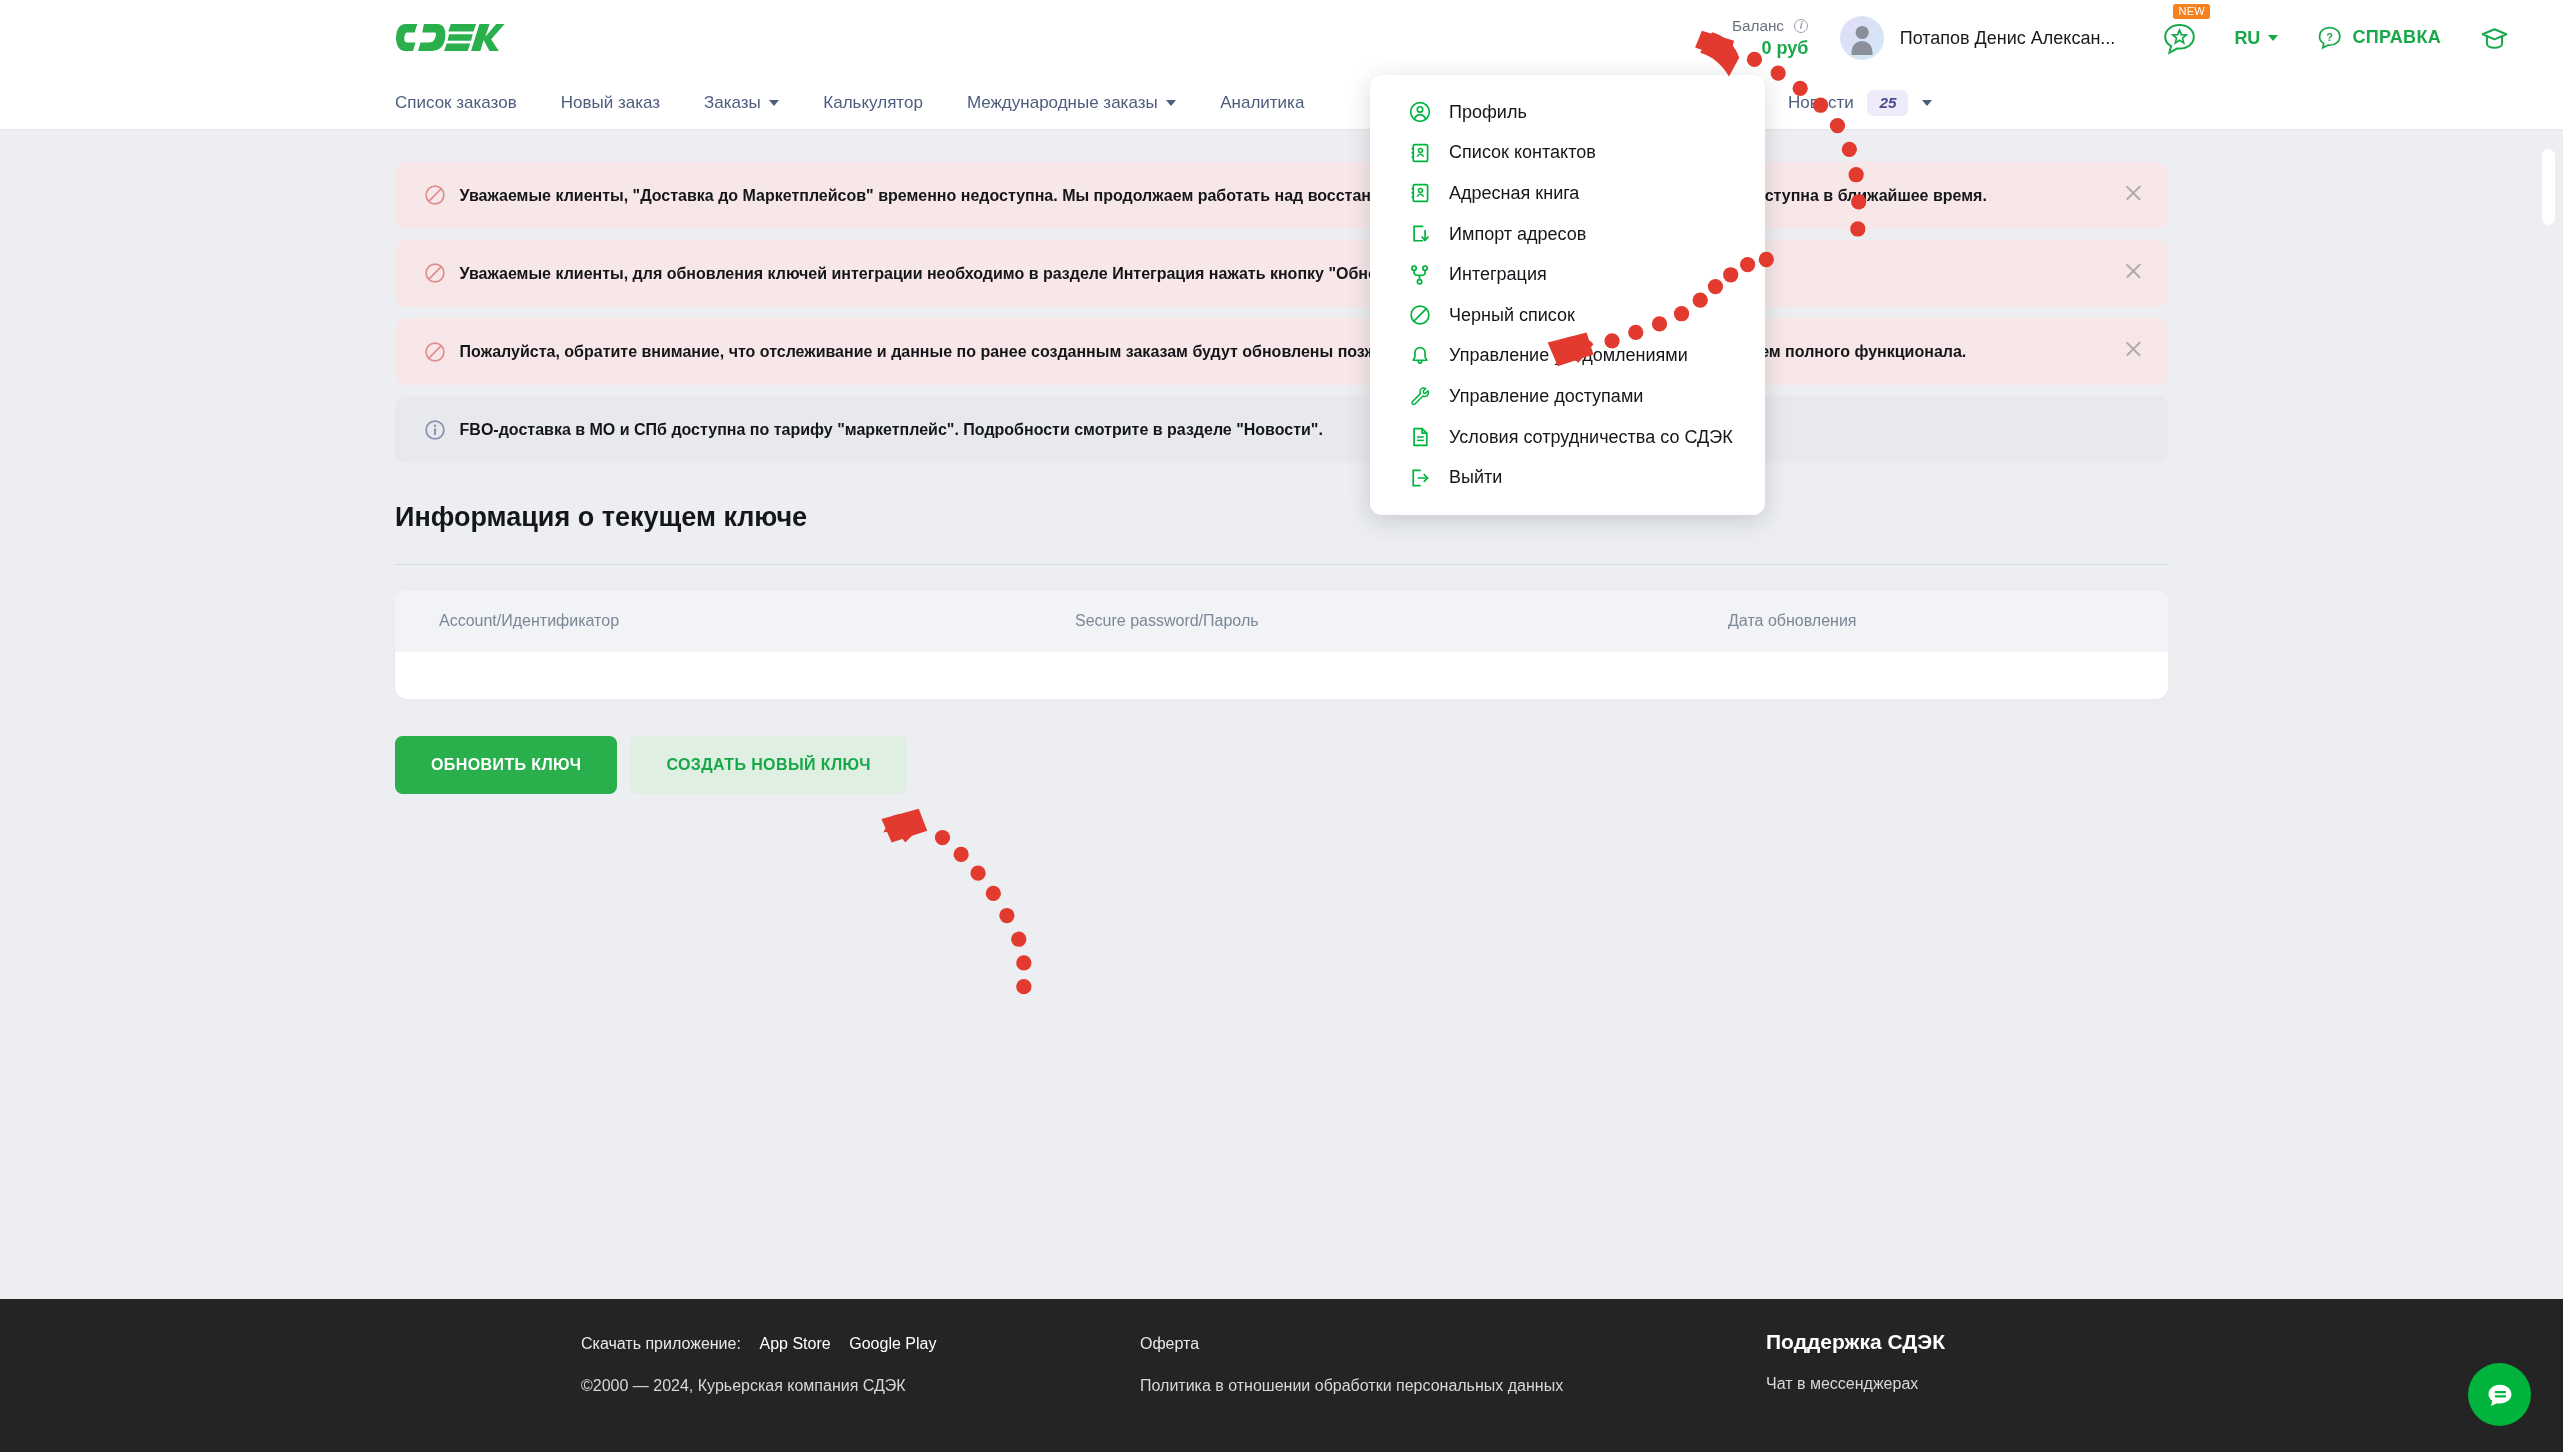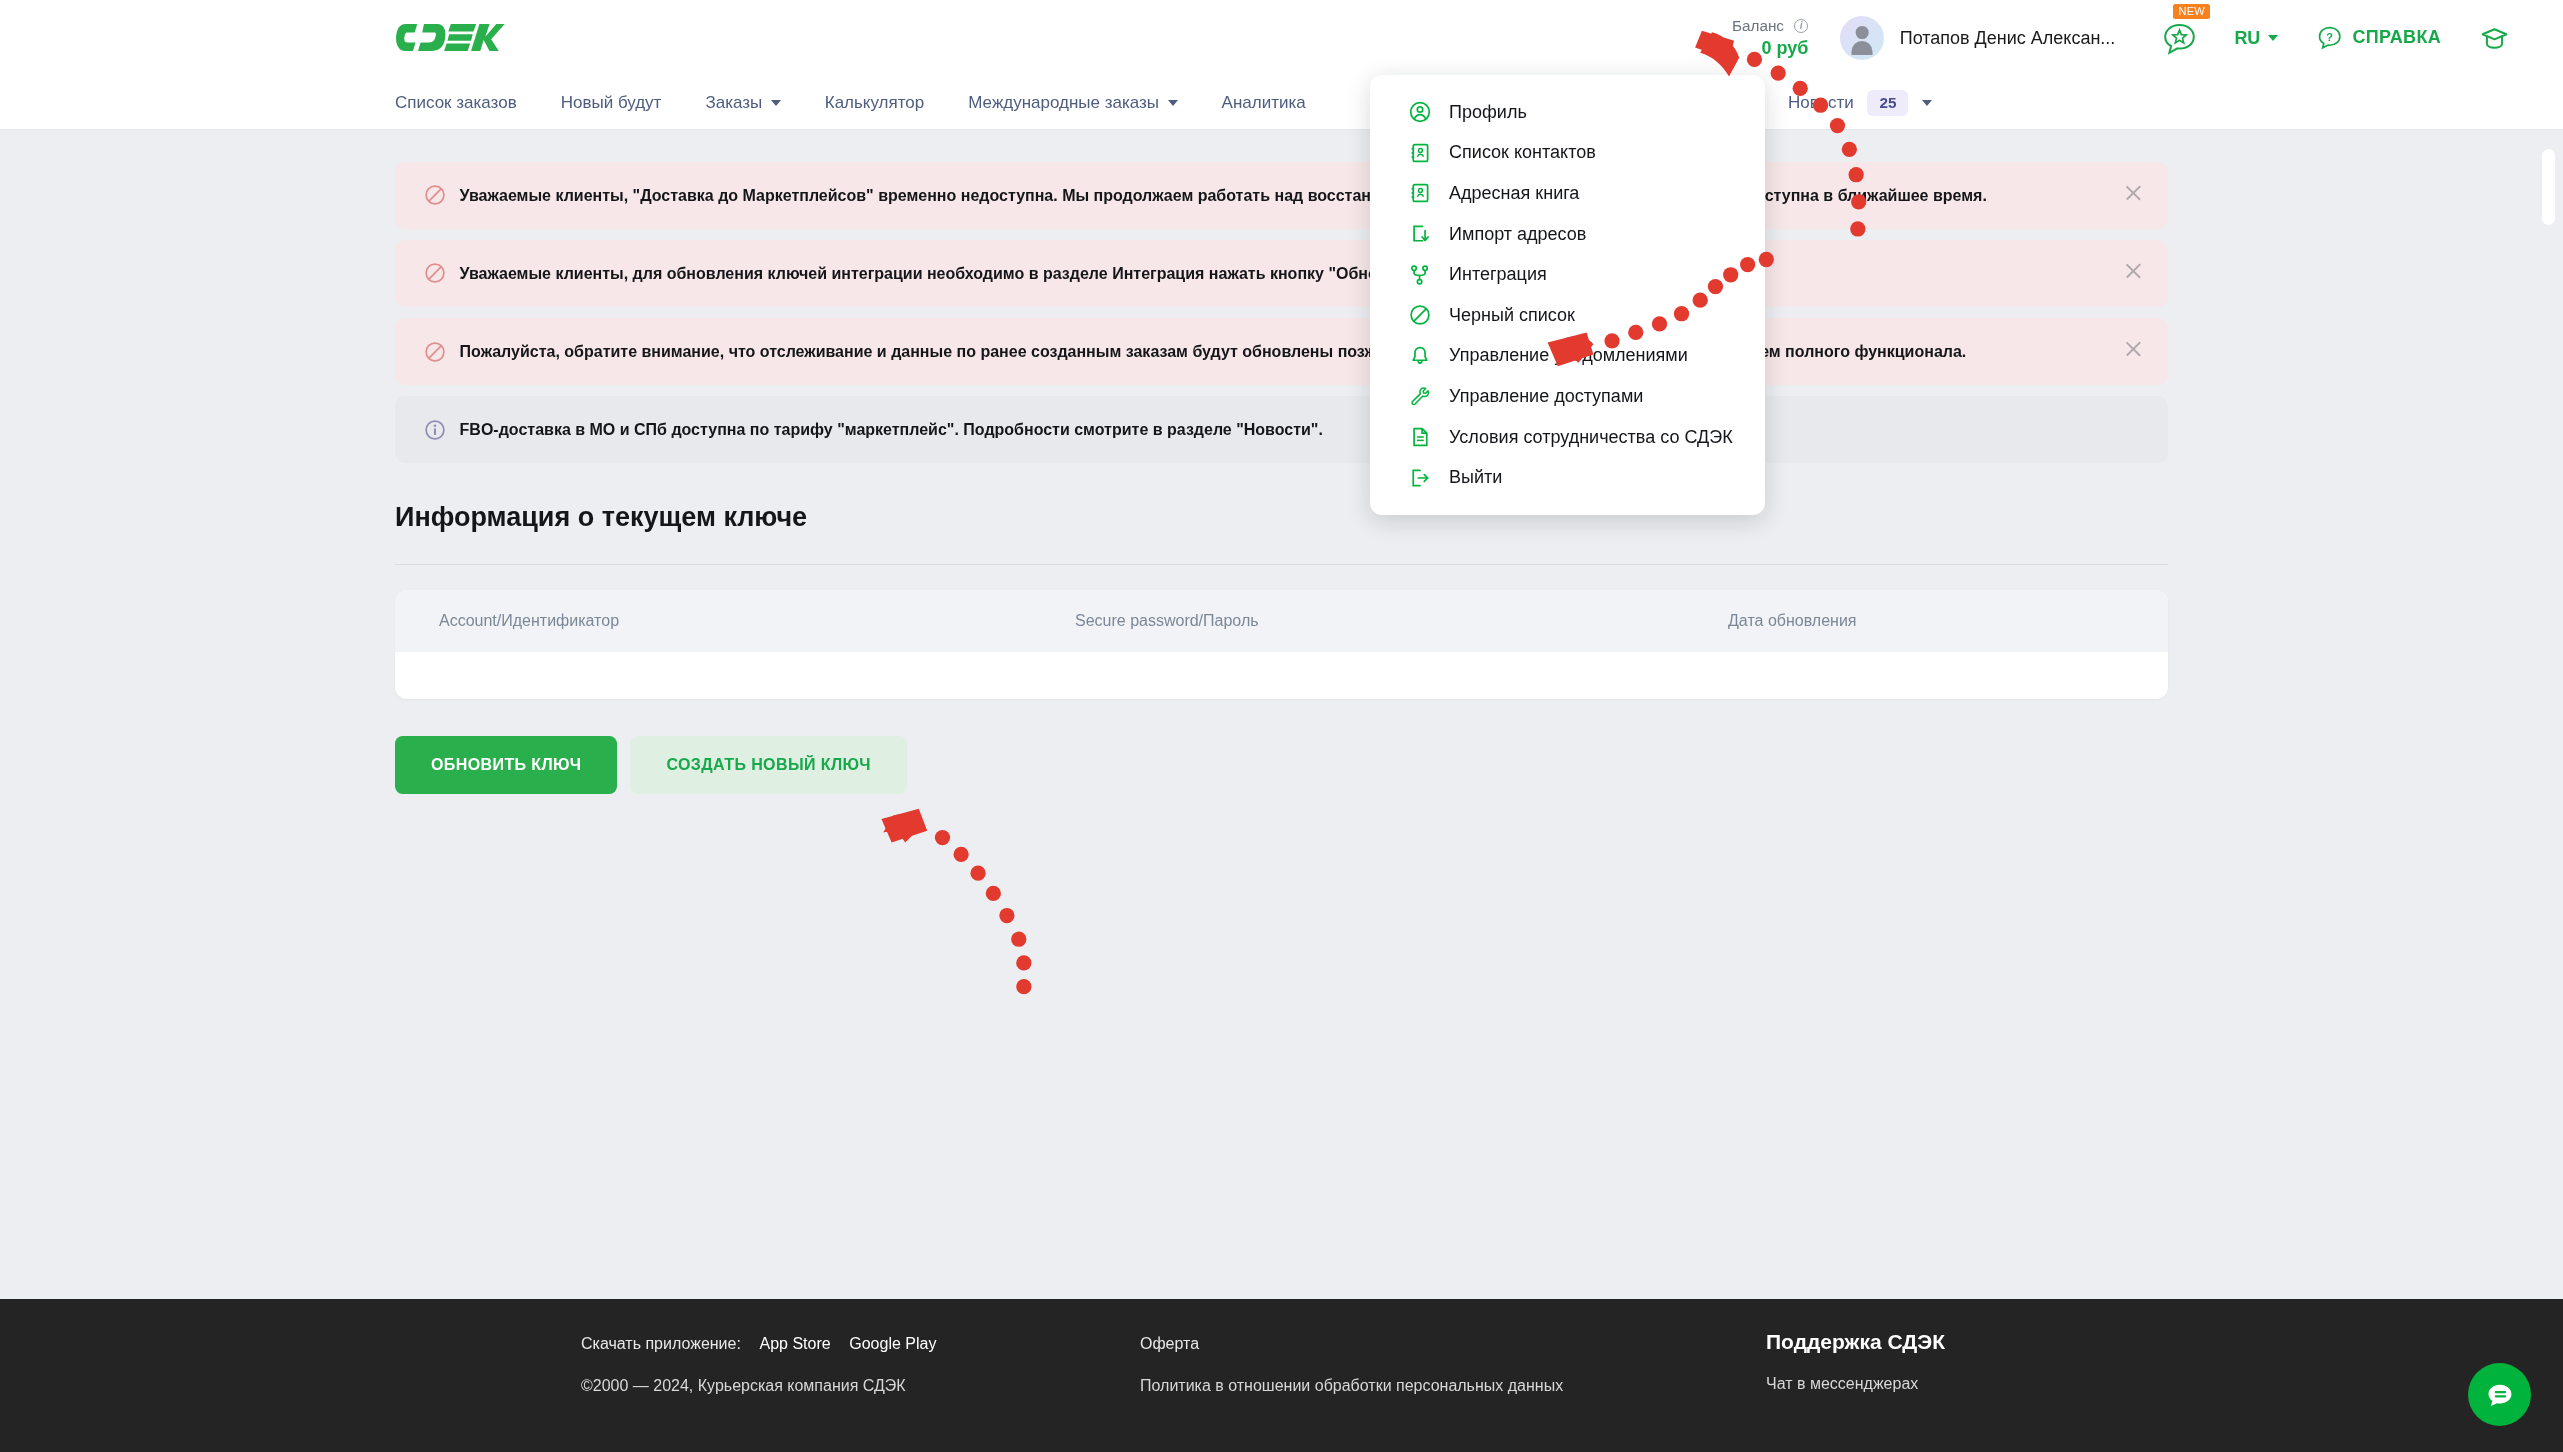--- a/index.html
+++ b/index.html
@@ -63,21 +63,21 @@
     font-size: 17px; color: #4e5d7e; display: flex; align-items: center; gap: 8.5px;
     margin-right: 44px; white-space: nowrap; cursor: pointer;
   }
   .nav-news {
     position: absolute; left: 1788px; top: 0; height: 54px;
     display: flex; align-items: center; gap: 13.6px;
   }
   .nav-news-label { font-size: 17px; color: #4e5d7e; }
   .news-count {
     background: #eeecfa; color: #4a4b8f; font-size: 15.3px; font-weight: 700;
-    padding: 4.2px 12px; border-radius: 6px;
+    padding: 4.2px 12px; border-radius: 6px; font-style: italic;
   }
   .chev { width: 0; height: 0; border-left: 5.1px solid transparent; border-right: 5.1px solid transparent; border-top: 6px solid #4e5d7e; }
   .chev-g { border-top-color: #17a84a; }
 
   
   .content { position: absolute; top: 131px; left: 0; width: 2563px; }
   .alerts { padding: 30.5px 395px 0 395px; }
   .alert {
     position: relative; border-radius: 10.2px; padding: 22px 76px 22px 29px;
     margin-bottom: 11px; display: flex; align-items: flex-start; gap: 13.6px;
@@ -236,21 +236,21 @@
       </div>
     </div>
   </div>
 
   <div class="nav">
     <div class="nav-inner">
       <div class="nav-item">
         <span>Список заказов</span>
       </div>
       <div class="nav-item">
-        <span>Новый будут</span>
+        <span>Новый заказ</span>
       </div>
       <div class="nav-item">
         <span>Заказы</span>
         <span class="chev"></span>
       </div>
       <div class="nav-item">
         <span>Калькулятор</span>
       </div>
       <div class="nav-item">
         <span>Международные заказы</span>

